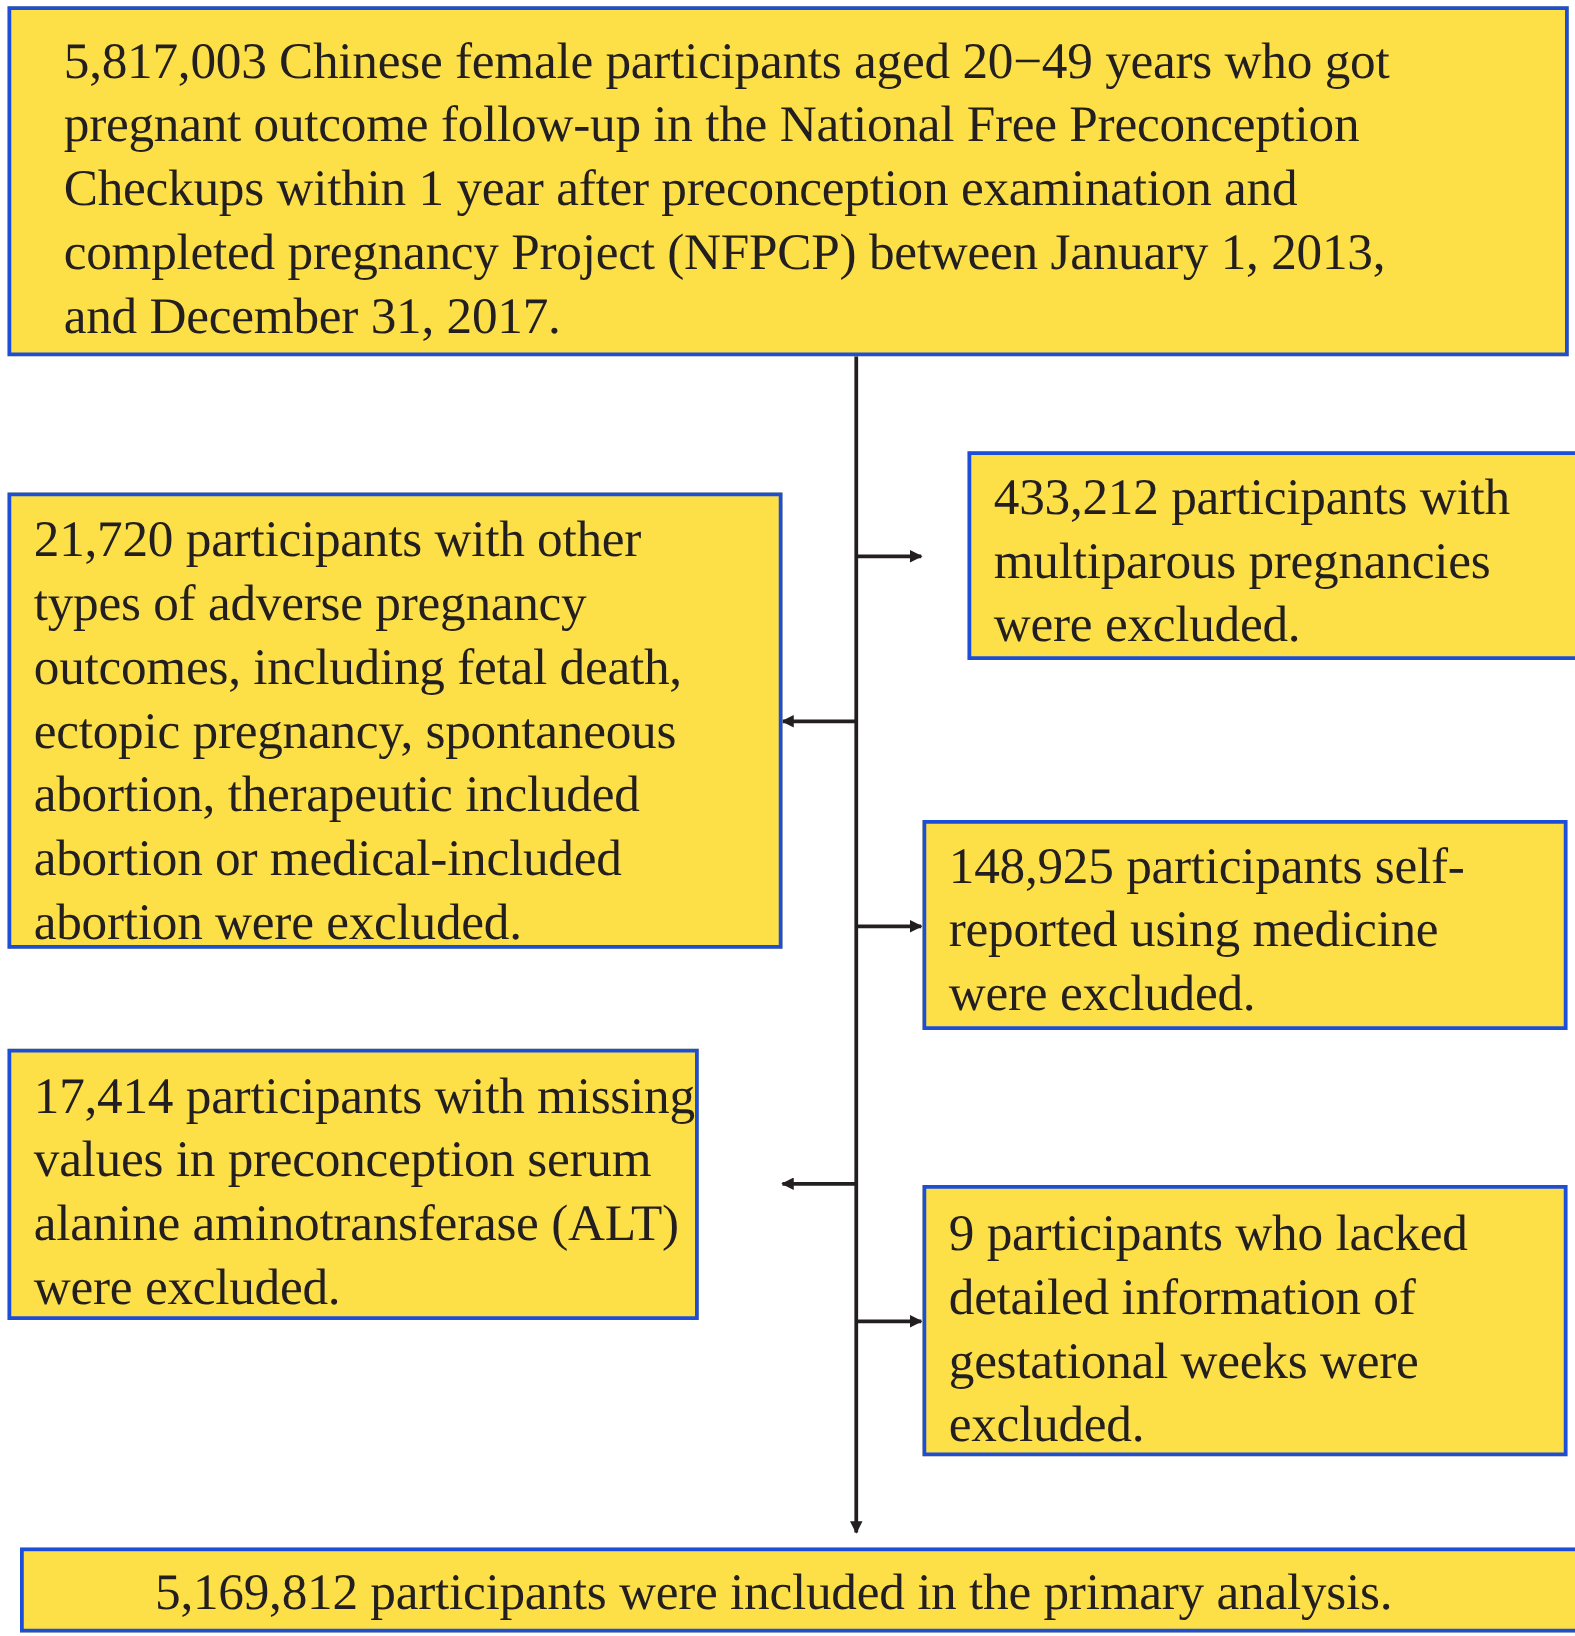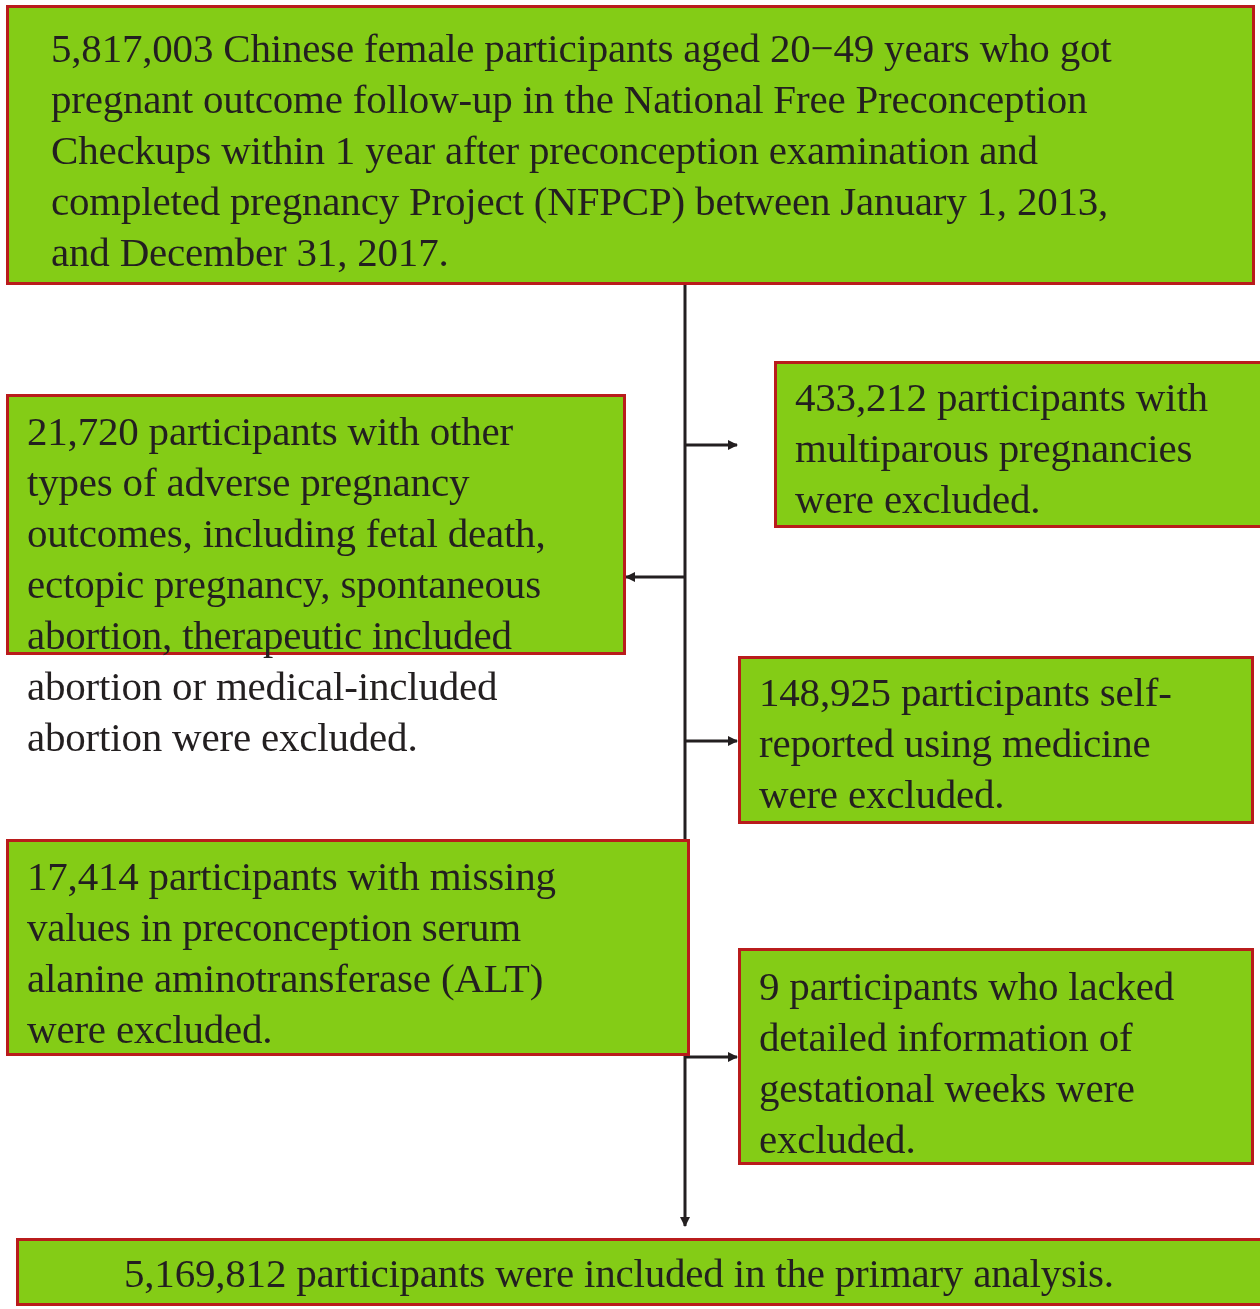--- a/index.html
+++ b/index.html
@@ -1,18 +1,18 @@
 <!DOCTYPE html>
 <html><head>
   <meta charset="utf-8">
   <style>
     html, body { margin: 0; padding: 0; background: #ffffff; }
     body { width: 1260px; height: 1309px; position: relative; overflow: hidden;
            font-family: "Liberation Serif", "DejaVu Serif", serif; color: #231f20; }
-    .box { position: absolute; box-sizing: border-box; border: 3px solid #b91c1c; background: #84cc16; font-family: Liberation Serif, serif; }
+    .box { position: absolute; box-sizing: border-box; border: 3px solid #1d4ed8; background: #fde047; font-family: Liberation Serif, serif; }
     .txt { position: absolute; font-size: 41px; line-height: 51px; white-space: pre-line; letter-spacing: -0.2px; }
     svg.lines { position: absolute; left: 0; top: 0; }
   </style>
 </head>
 <body>
 
 <svg class="lines" width="1260" height="1309">
   <defs>
     <marker id="arr" markerWidth="10" markerHeight="10" refX="9" refY="5" orient="auto" markerUnits="userSpaceOnUse">
       <path d="M0,0 L10,5 L0,10 Z" fill="#231f20"></path>
@@ -46,31 +46,31 @@
 were excluded.</div>
 </div>
 
 <div class="box" style="left:738px; top:948px; width:516px; height:217px;">
   <div class="txt" style="left:18px; top:10px;">9 participants who lacked
 detailed information of
 gestational weeks were
 excluded.</div>
 </div>
 
-<div class="box" style="left:6px; top:394px; width:620px; height:261px;">
+<div class="box" style="left:6px; top:394px; width:620px; height:365px;">
   <div class="txt" style="left:18px; top:9px;">21,720 participants with other
 types of adverse pregnancy
 outcomes, including fetal death,
 ectopic pregnancy, spontaneous
 abortion, therapeutic included
 abortion or medical-included
 abortion were excluded.</div>
 </div>
 
-<div class="box" style="left:6px; top:839px; width:684px; height:217px;">
+<div class="box" style="left:6px; top:839px; width:553px; height:217px;">
   <div class="txt" style="left:18px; top:9px;">17,414 participants with missing
 values in preconception serum
 alanine aminotransferase (ALT)
 were excluded.</div>
 </div>
 
 <div class="box" style="left:16px; top:1238px; width:1249px; height:68px;">
   <div class="txt" style="left:105px; top:7px;">5,169,812 participants were included in the primary analysis.</div>
 </div>
 

